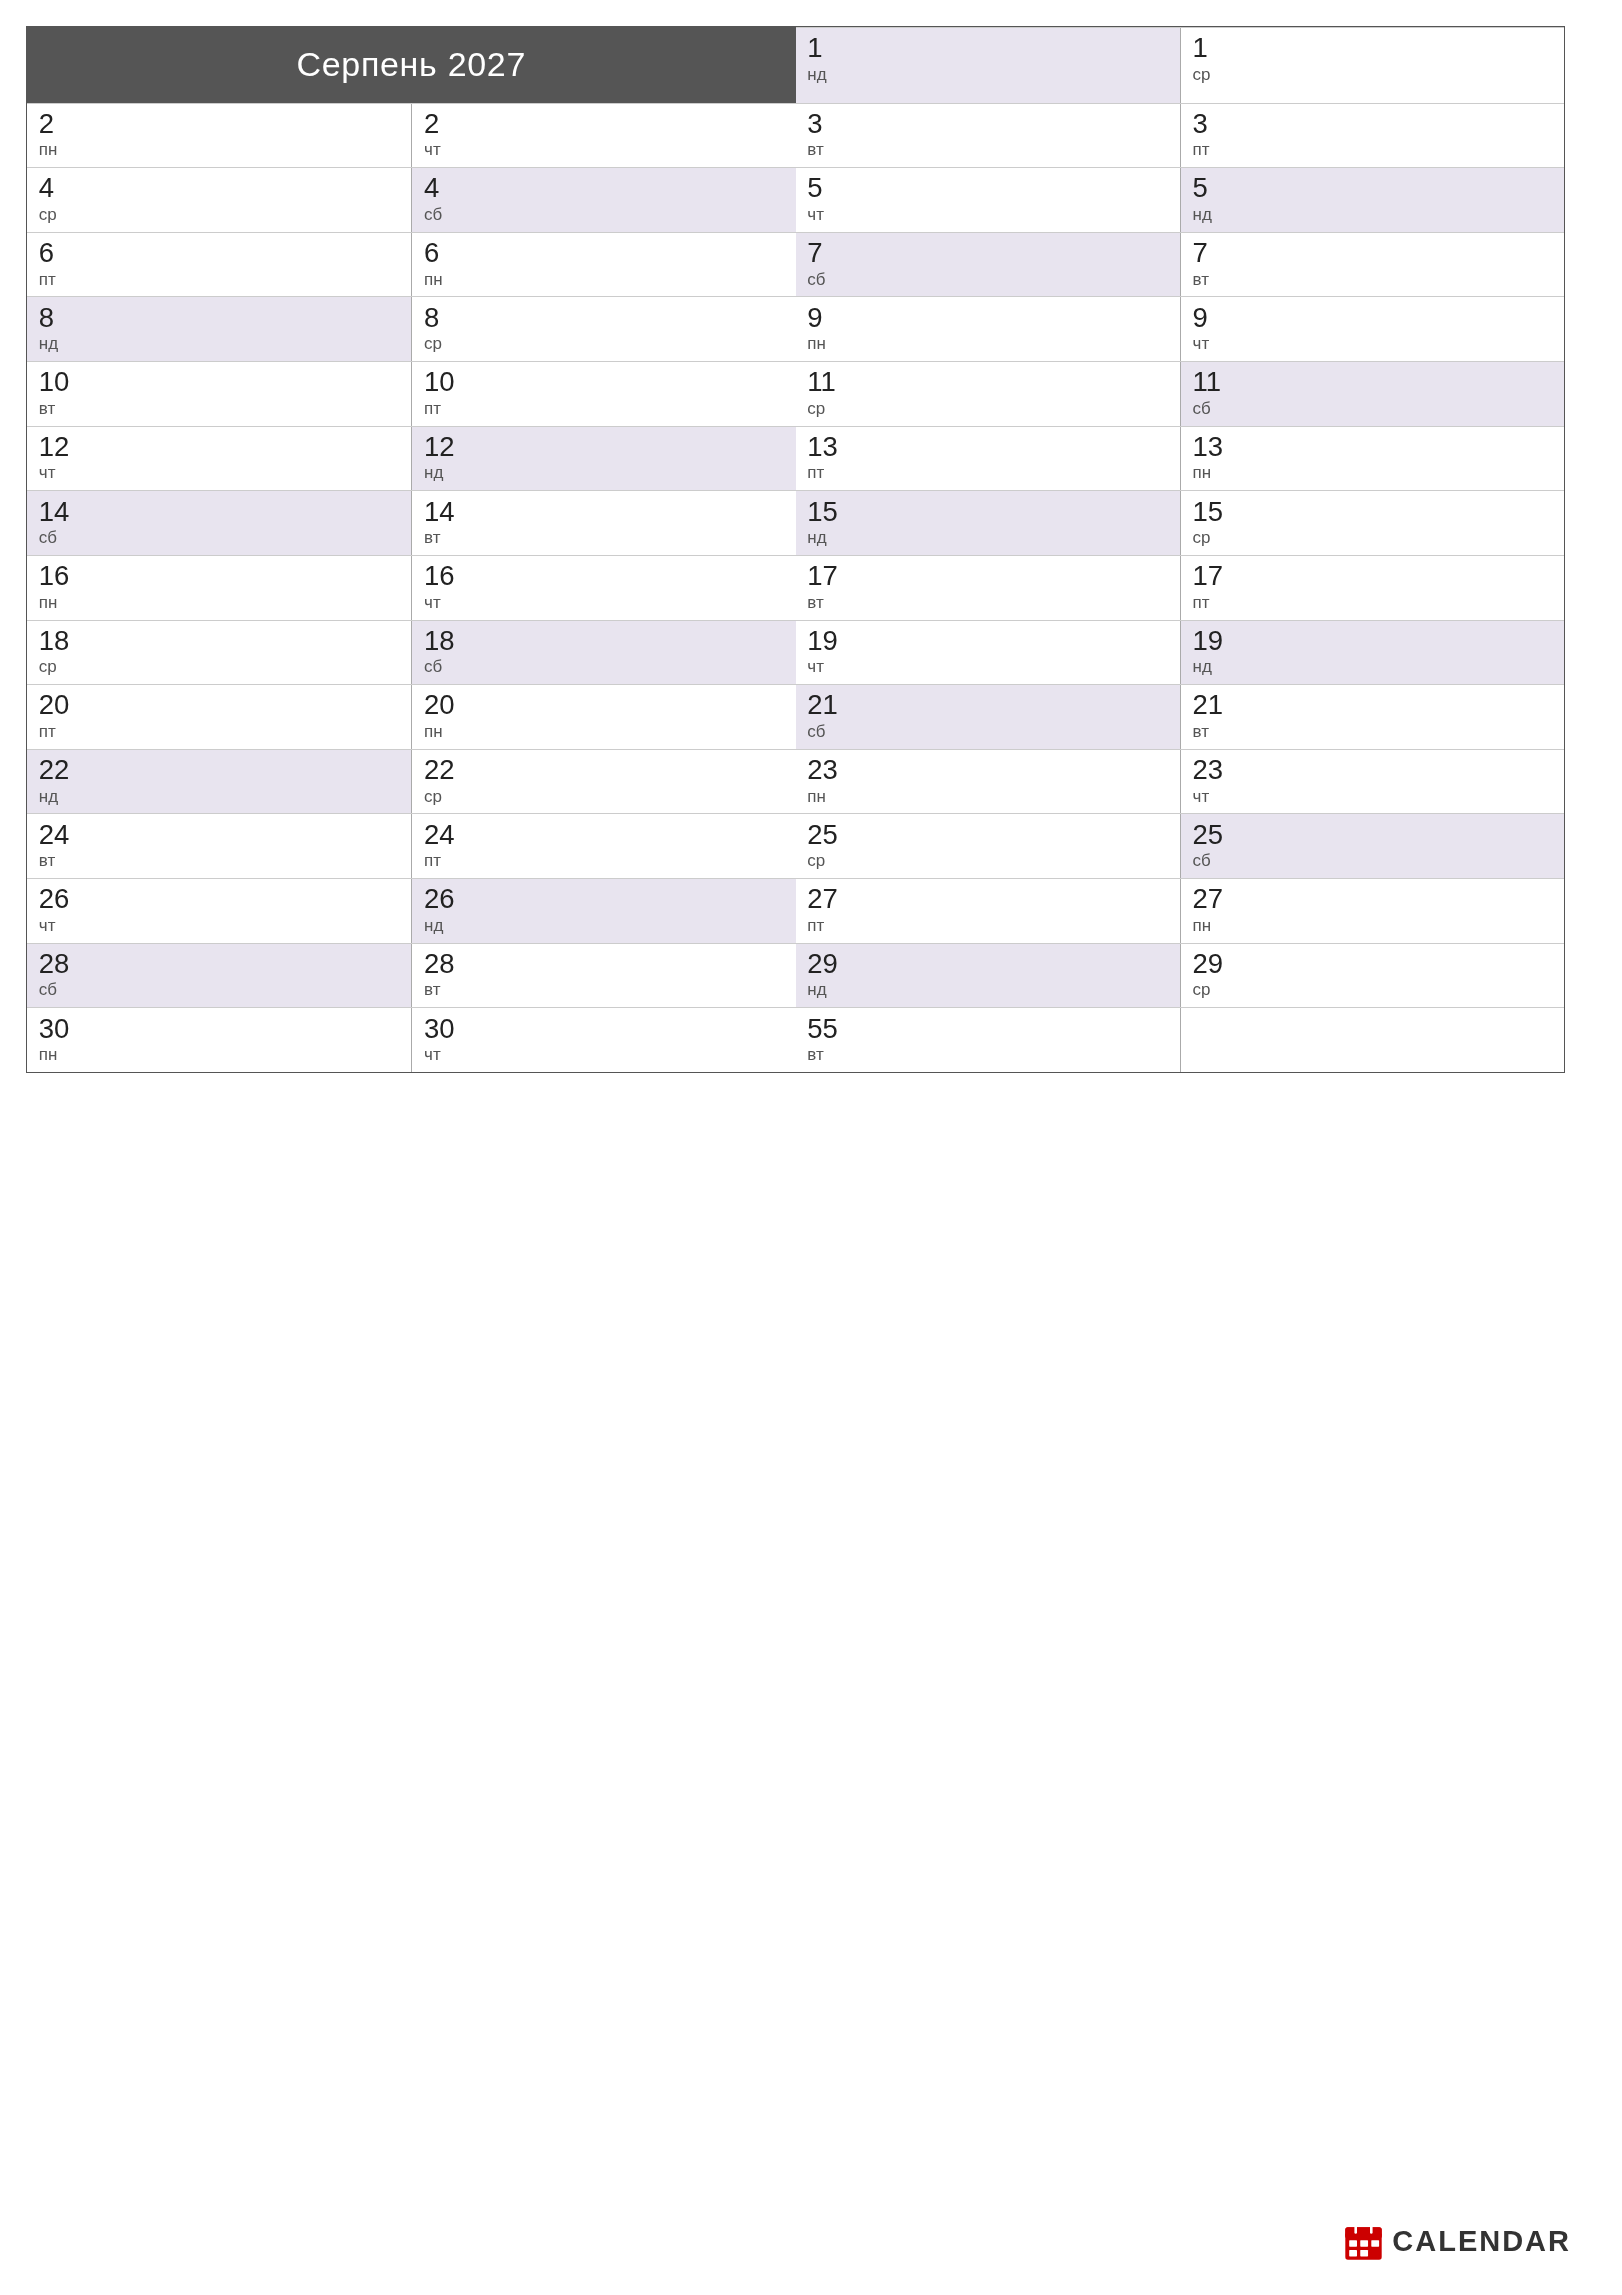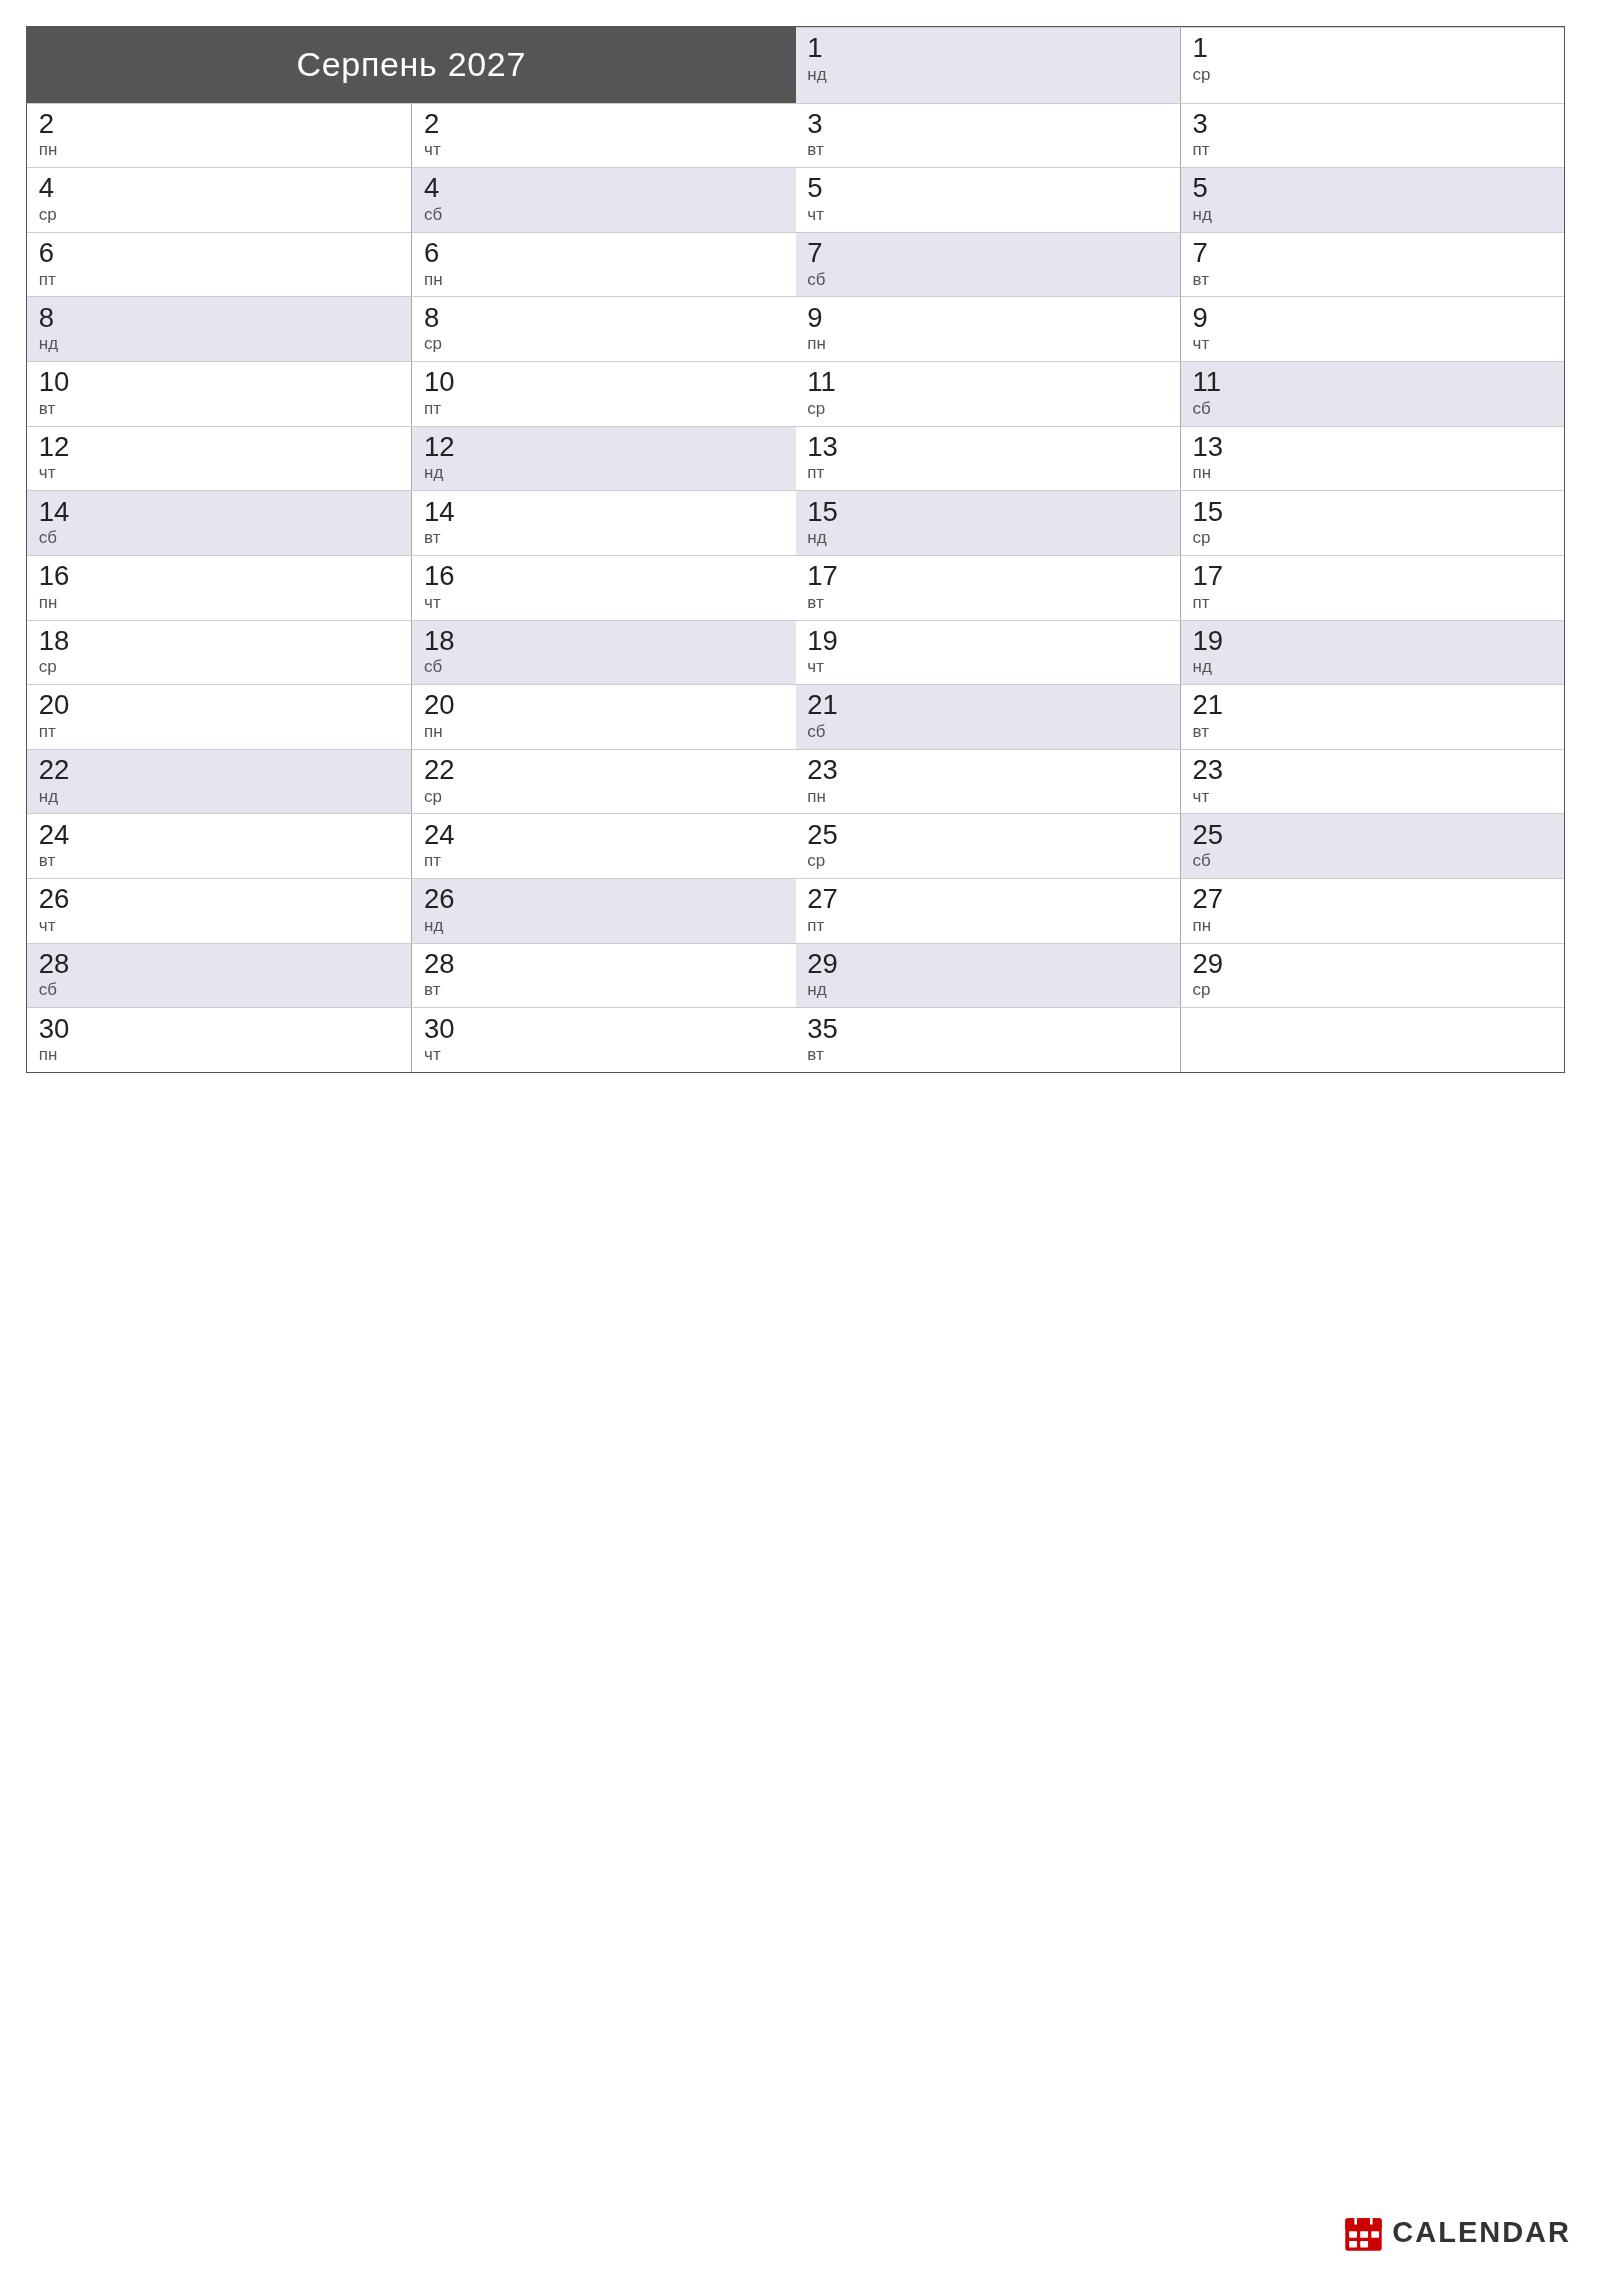--- a/index.html
+++ b/index.html
@@ -63,21 +63,21 @@
       font-size: 17px;
       color: #555;
       line-height: 1.2;
       margin-top: 1.3px;
     }
     .day-cell.empty {
       background: #fff;
     }
     .calendar-logo {
       position: absolute;
-      bottom: 43px;
+      bottom: 34px;
       right: 52px;
       display: flex;
       align-items: center;
       gap: 9.2px;
       justify-content: flex-end;
     }
     .logo-icon {
       width: 39px;
       height: 39px;
     }
@@ -389,21 +389,21 @@
           <span class="day-number">30</span>
           <span class="day-name">пн</span>
         </div>
         <div class="day-cell right">
           <span class="day-number">30</span>
           <span class="day-name">чт</span>
         </div>
       </div>
       <div class="day-row">
         <div class="day-cell">
-          <span class="day-number">35</span>
+          <span class="day-number">55</span>
           <span class="day-name">вт</span>
         </div>
         <div class="day-cell right empty"></div>
       </div>
     </div>
 
   <div class="calendar-logo">
     <svg class="logo-icon" viewBox="0 0 60 60" xmlns="http://www.w3.org/2000/svg">
       <rect x="2" y="8" width="56" height="50" rx="4" ry="4" fill="#cc0000"></rect>
       <rect x="2" y="8" width="56" height="16" rx="4" ry="4" fill="#cc0000"></rect>

